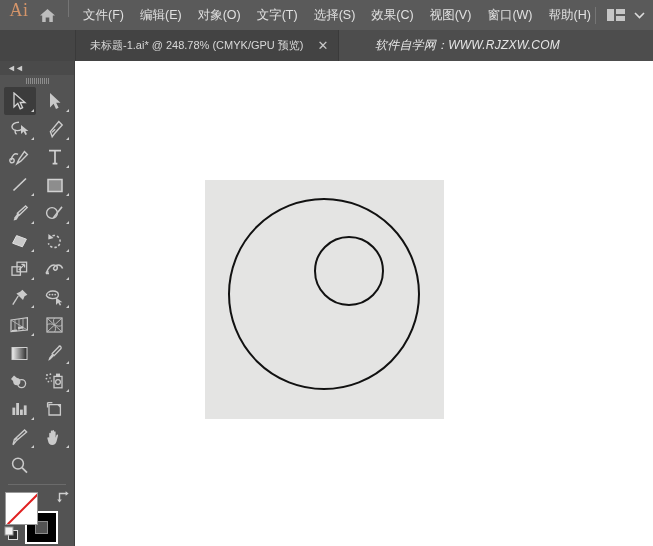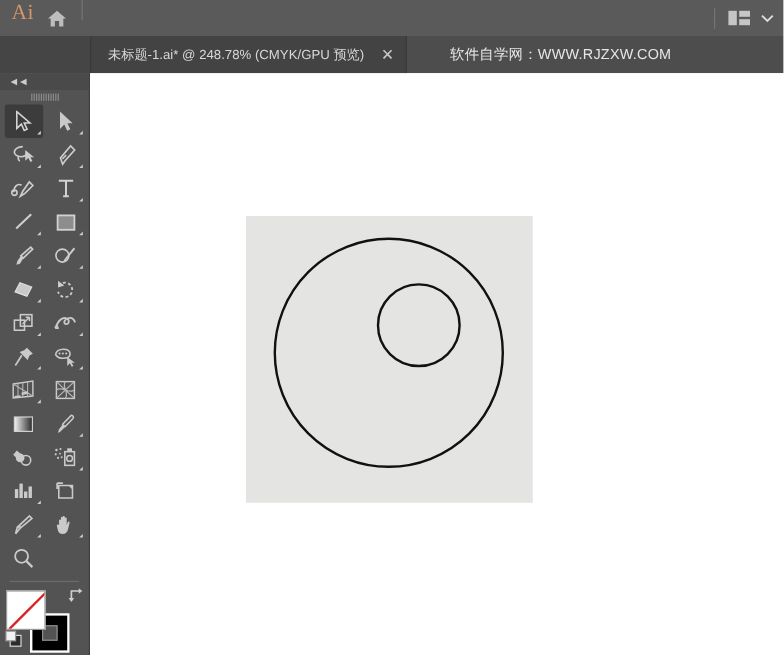--- a/index.html
+++ b/index.html
@@ -120,20 +120,21 @@
   }
   .watermark {
     position: absolute;
     left: 375px; top: 0;
     height: 31px;
     line-height: 31px;
     font-size: 12px;
     color: #e6e6e6;
     white-space: nowrap;
     letter-spacing: 0.2px;
+    font-style: italic;
   }
 
   
   .toolbar {
     position: absolute;
     left: 0; top: 61px;
     width: 75px; height: 485px;
     background: #535353;
     box-sizing: border-box;
     border-right: 1px solid #3f3f3f;
@@ -268,20 +269,31 @@
 <div id="app">
 
   <div class="menubar">
     <div class="ai-logo">Ai</div>
     <div class="home-btn">
       <svg width="17" height="15" viewBox="0 0 17 15" aria-hidden="true">
         <path d="M8.5 1 L16 7.5 L13.8 7.5 L13.8 14 L10.3 14 L10.3 9.6 L6.7 9.6 L6.7 14 L3.2 14 L3.2 7.5 L1 7.5 Z" fill="#bdbdbd"></path>
       </svg>
     </div>
     <div class="mb-sep"></div>
+    <div class="menu-items">
+      <div class="menu-item">文件(F)</div>
+      <div class="menu-item">编辑(E)</div>
+      <div class="menu-item">对象(O)</div>
+      <div class="menu-item">文字(T)</div>
+      <div class="menu-item">选择(S)</div>
+      <div class="menu-item">效果(C)</div>
+      <div class="menu-item">视图(V)</div>
+      <div class="menu-item">窗口(W)</div>
+      <div class="menu-item">帮助(H)</div>
+    </div>
     <div class="ws-switch">
       <div class="ws-sep"></div>
       <svg width="20" height="14" viewBox="0 0 20 14" aria-hidden="true">
         <rect x="1" y="1" width="7" height="12" fill="#c6c6c6"></rect>
         <rect x="10" y="1" width="9" height="5" fill="#c6c6c6"></rect>
         <rect x="10" y="8" width="9" height="5" fill="#c6c6c6"></rect>
       </svg>
       <svg width="11" height="8" viewBox="0 0 11 8" aria-hidden="true">
         <path d="M1 2 L5.5 6.5 L10 2" stroke="#dcdcdc" stroke-width="1.6" fill="none"></path>
       </svg>

